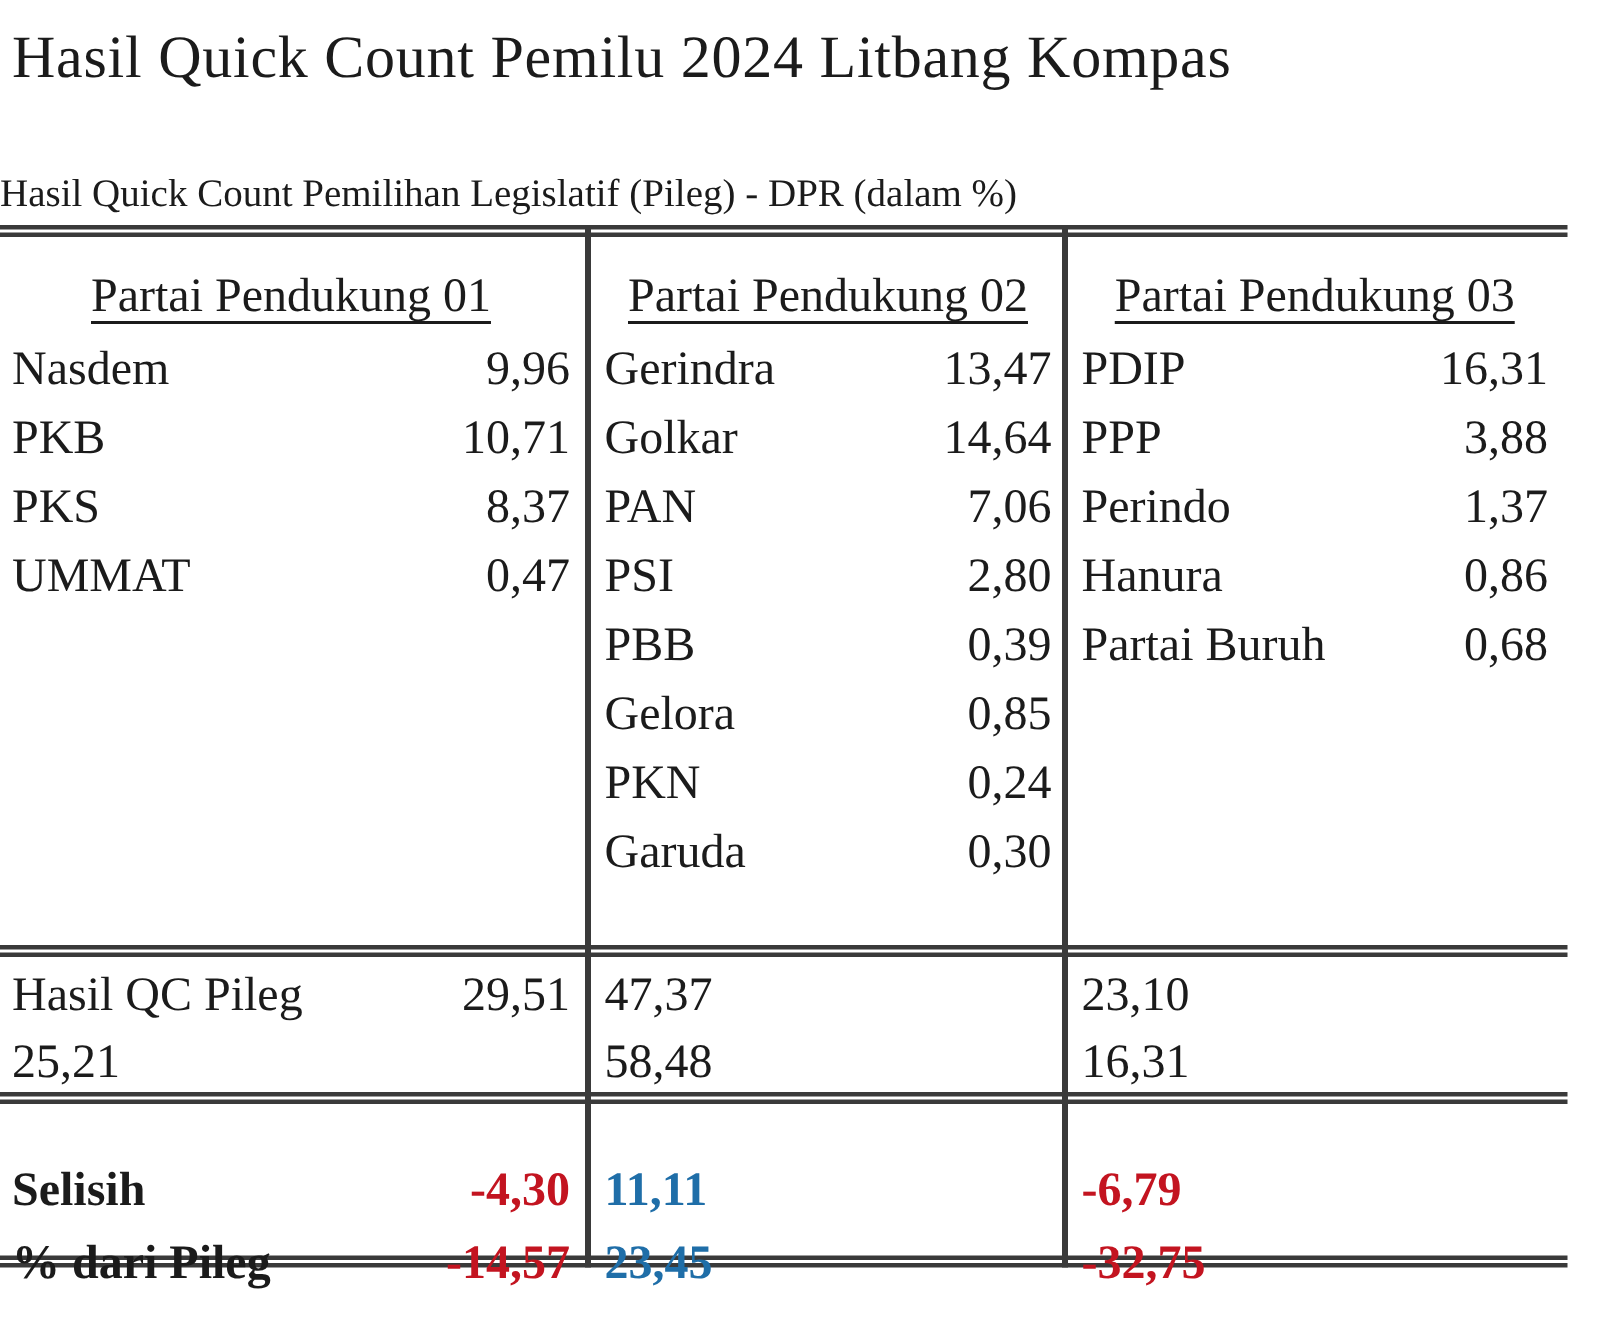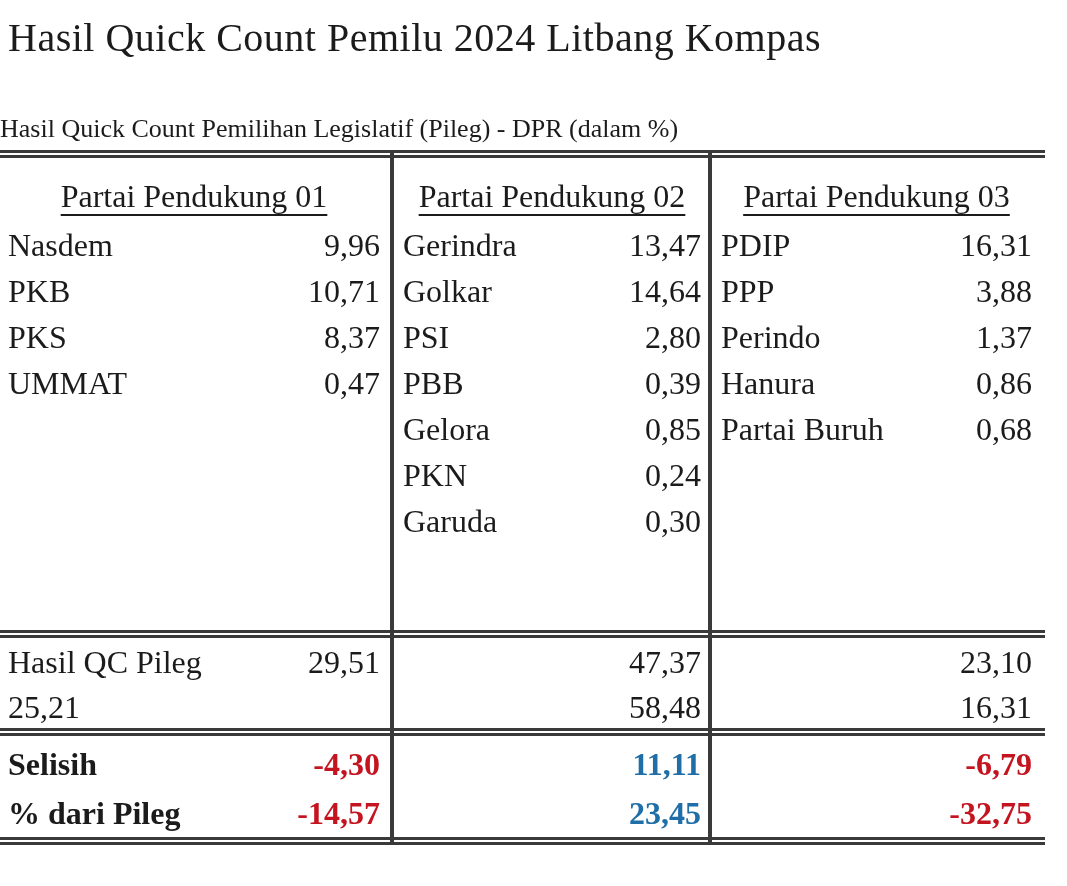--- a/index.html
+++ b/index.html
@@ -35,25 +35,25 @@
   .parties{position:absolute;left:0;top:158px;width:879px;height:472px;margin-top:12px;}
   .col-header{height:52px;line-height:52px;text-align:center;font-size:32px;white-space:nowrap;}
   .col-header .ul{
     text-decoration:underline;text-underline-offset:7px;
     text-decoration-thickness:2px;
   }
   .prow{display:flex;justify-content:space-between;align-items:baseline;
         height:46px;line-height:46px;font-size:32px;white-space:nowrap;}
 
   .qc{position:absolute;left:0;top:640px;width:954px;height:90px;}
-  .sel{position:absolute;left:0;top:740px;width:1036px;height:98px;font-weight:700;}
+  .sel{position:absolute;left:0;top:768px;width:1036px;height:98px;font-weight:700;}
   .srow{display:flex;justify-content:space-between;align-items:baseline;
         height:45px;line-height:45px;font-size:32px;white-space:nowrap;}
   .sel .srow{height:49px;line-height:49px;}
-  .srow.val-only{justify-content:flex-end;}
+  .srow.val-only{}
   .val-red{color:var(--red,#c31420);}
   .val-blue{color:var(--blue,#1f6ea8);}
 </style>
 </head>
 <body>
 
 <div class="page">
 
   <h1 class="title">Hasil Quick Count Pemilu 2024 Litbang Kompas</h1>
   <div class="subtitle">Hasil Quick Count Pemilihan Legislatif (Pileg) - DPR (dalam %)</div>
@@ -91,20 +91,24 @@
       <div class="col-header"><span class="ul">Partai Pendukung 02</span></div>
       <div class="prow">
           <span>Gerindra</span>
           <span>13,47</span>
         </div>
       <div class="prow">
           <span>Golkar</span>
           <span>14,64</span>
         </div>
       <div class="prow">
+          <span>PAN</span>
+          <span>7,06</span>
+        </div>
+      <div class="prow">
           <span>PSI</span>
           <span>2,80</span>
         </div>
       <div class="prow">
           <span>PBB</span>
           <span>0,39</span>
         </div>
       <div class="prow">
           <span>Gelora</span>
           <span>0,85</span>

